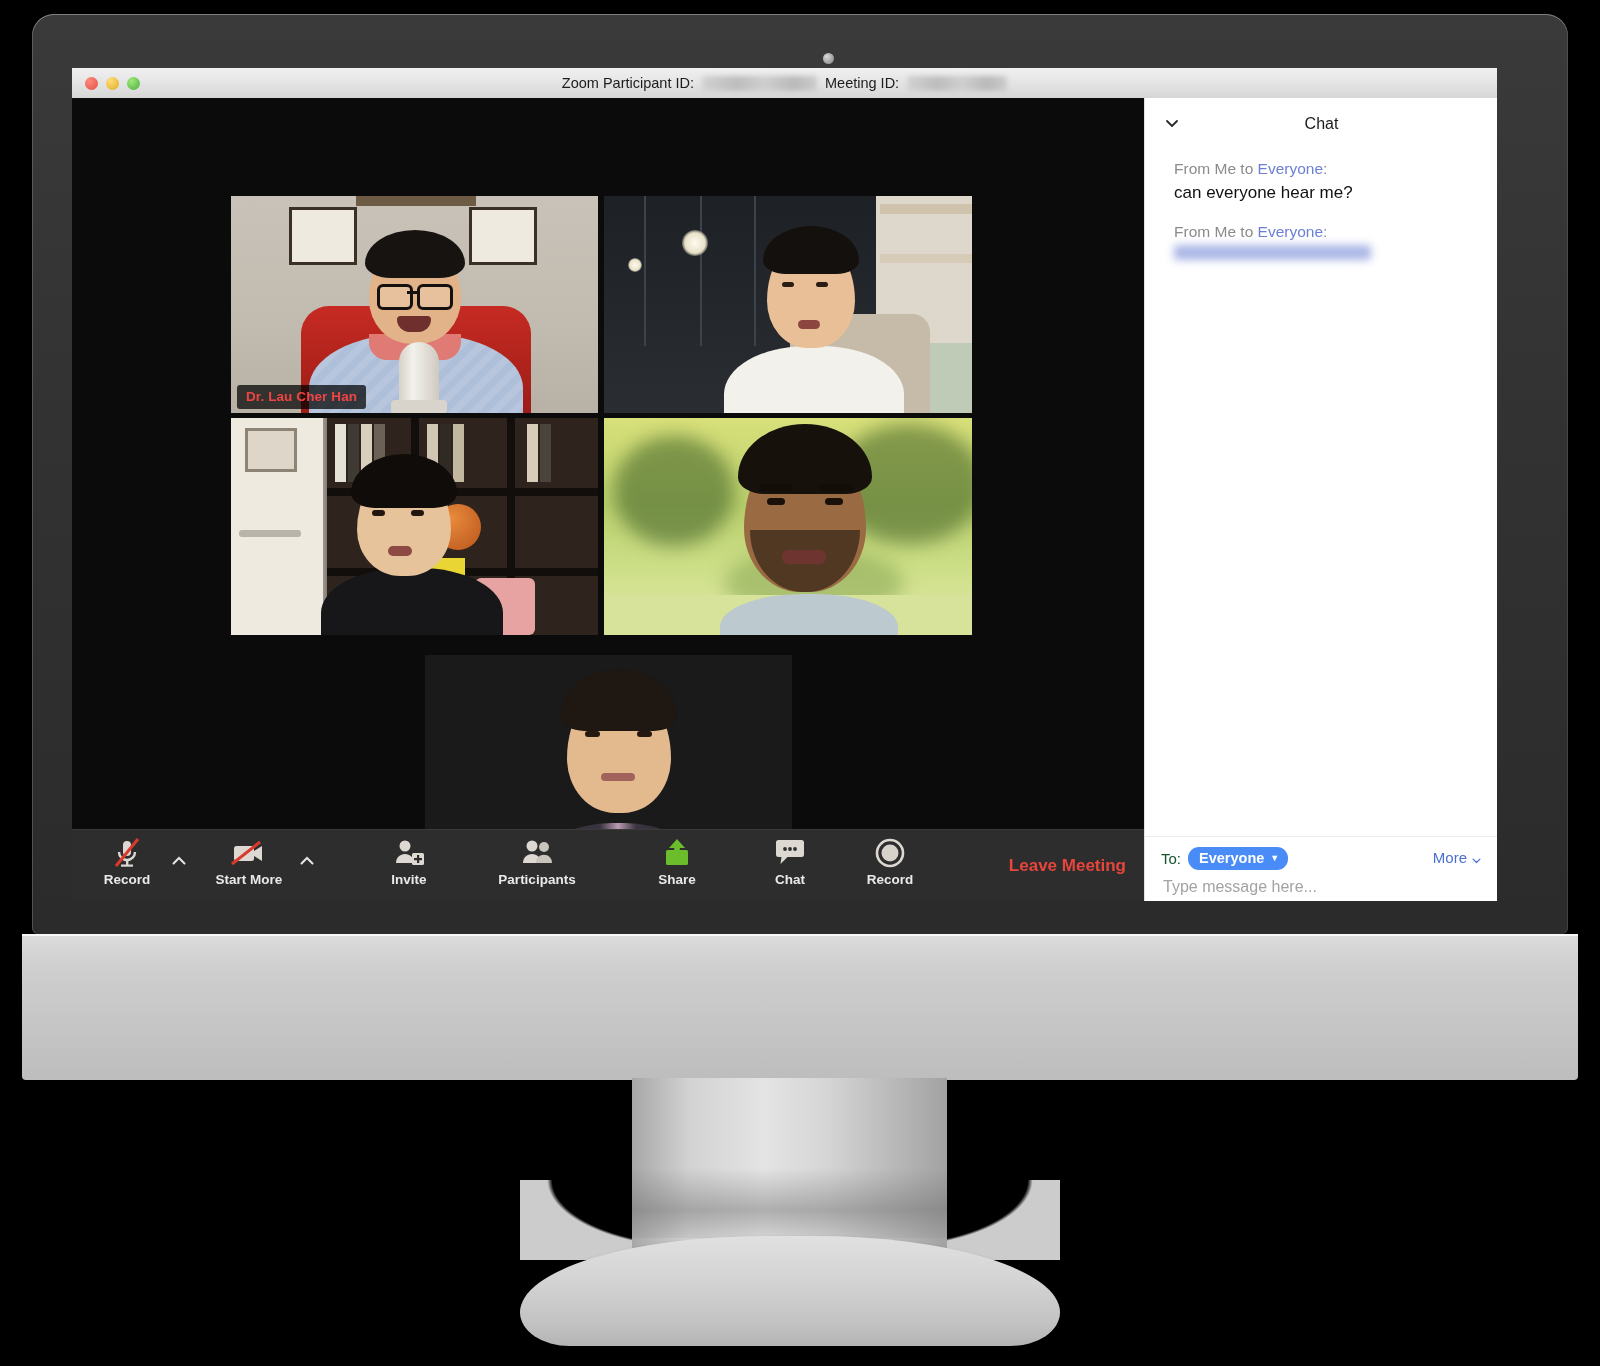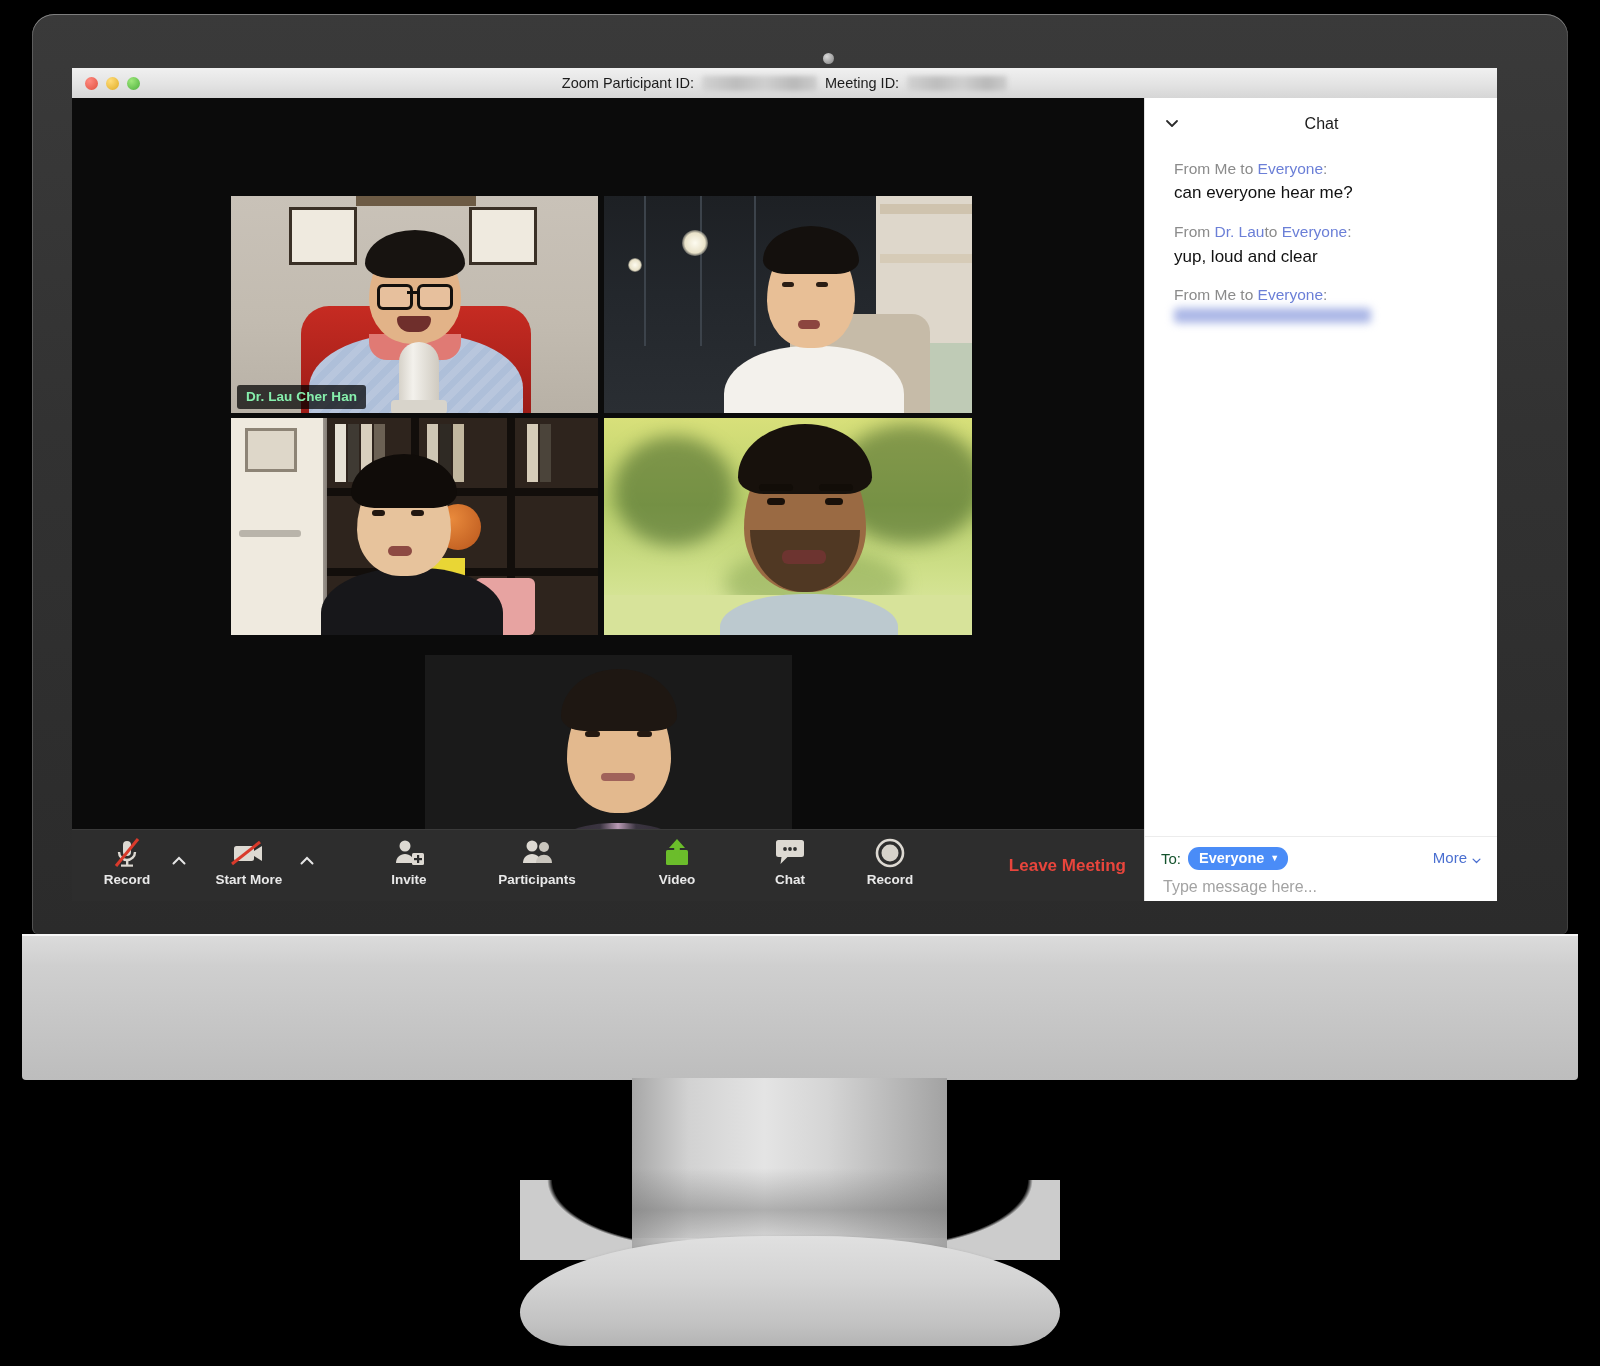--- a/index.html
+++ b/index.html
@@ -208,21 +208,21 @@
   #s5 .head{ left:142px; top:28px; width:104px; height:130px; background:#e3b98e; }
   #s5 .hair{ position:absolute; left:136px; top:14px; width:116px; height:62px;
       background:#1e1712; border-radius:50% 50% 20% 20% / 76% 76% 24% 24%;}
   #s5 .eyeL,#s5 .eyeR{position:absolute; top:76px; width:15px;height:6px;background:#241810;border-radius:3px;}
   #s5 .eyeL{left:160px;} #s5 .eyeR{left:212px;}
   #s5 .mouth{position:absolute; left:176px; top:118px; width:34px;height:8px;background:#a0625a;border-radius:5px;}
 
   .name-tag {
     position:absolute; left:6px; bottom:4px;
     background: rgba(0,0,0,.72);
-    color:#86efac; font-size:13.5px; font-weight:700;
+    color:#ef4444; font-size:13.5px; font-weight:700;
     padding:4px 9px 5px 9px; border-radius:3px;
     letter-spacing:.1px;
   }
 
   
   #toolbar {
     position:absolute; left:0; top:797px; width:1072px; height:36px;
     background:#0a0a0a;
   }
   #toolbar-inner {
@@ -485,21 +485,21 @@
         <div class="tb-label">Participants</div>
       </div>
 
       <div class="tb-item" style="left:562px">
         <div class="tb-icon">
           <svg width="32" height="32" viewBox="0 0 32 32">
             <rect x="5" y="13" width="22" height="15" rx="1.5" fill="#6bbd2b"></rect>
             <path d="M16 2l8 9h-5.2v8h-5.6v-8H8z" fill="#6bbd2b"></path>
           </svg>
         </div>
-        <div class="tb-label">Video</div>
+        <div class="tb-label">Share</div>
       </div>
 
       <div class="tb-item" style="left:675px">
         <div class="tb-icon">
           <svg width="34" height="30" viewBox="0 0 34 30">
             <path d="M3 4.5A2.5 2.5 0 015.5 2h23A2.5 2.5 0 0131 4.5v12A2.5 2.5 0 0128.5 19h-14l-7 7 1-7H5.5A2.5 2.5 0 013 16.5z" fill="#ddd9d2"></path>
             <circle cx="12" cy="11" r="1.9" fill="#2d2d2d"></circle>
             <circle cx="17" cy="11" r="1.9" fill="#2d2d2d"></circle>
             <circle cx="22" cy="11" r="1.9" fill="#2d2d2d"></circle>
           </svg>
@@ -528,24 +528,20 @@
             <path d="M3 6l5 5 5-5" fill="none" stroke="#2b2b2b" stroke-width="1.8" stroke-linecap="round" stroke-linejoin="round"></path>
           </svg>
       </div>
       <div id="chat-title">Chat</div>
     </div>
 
     <div id="chat-messages">
       <div class="msg">
         <div class="msg-from"><span>From </span><span>Me</span><span> to </span><span class="who">Everyone</span><span>:</span></div>
         <div class="msg-body">can everyone hear me?</div>
-      </div>
-      <div class="msg">
-        <div class="msg-from"><span>From </span><span class="who">Dr. Lau</span><span>to </span><span class="who">Everyone</span><span>:</span></div>
-        <div class="msg-body">yup, loud and clear</div>
       </div>
       <div class="msg">
         <div class="msg-from"><span>From </span><span>Me</span><span> to </span><span class="who">Everyone</span><span>:</span></div>
         <div class="msg-body blurred"></div>
       </div>
     </div>
 
     <div id="chat-footer">
       <div id="to-row">
         <span id="to-label">To:</span>

